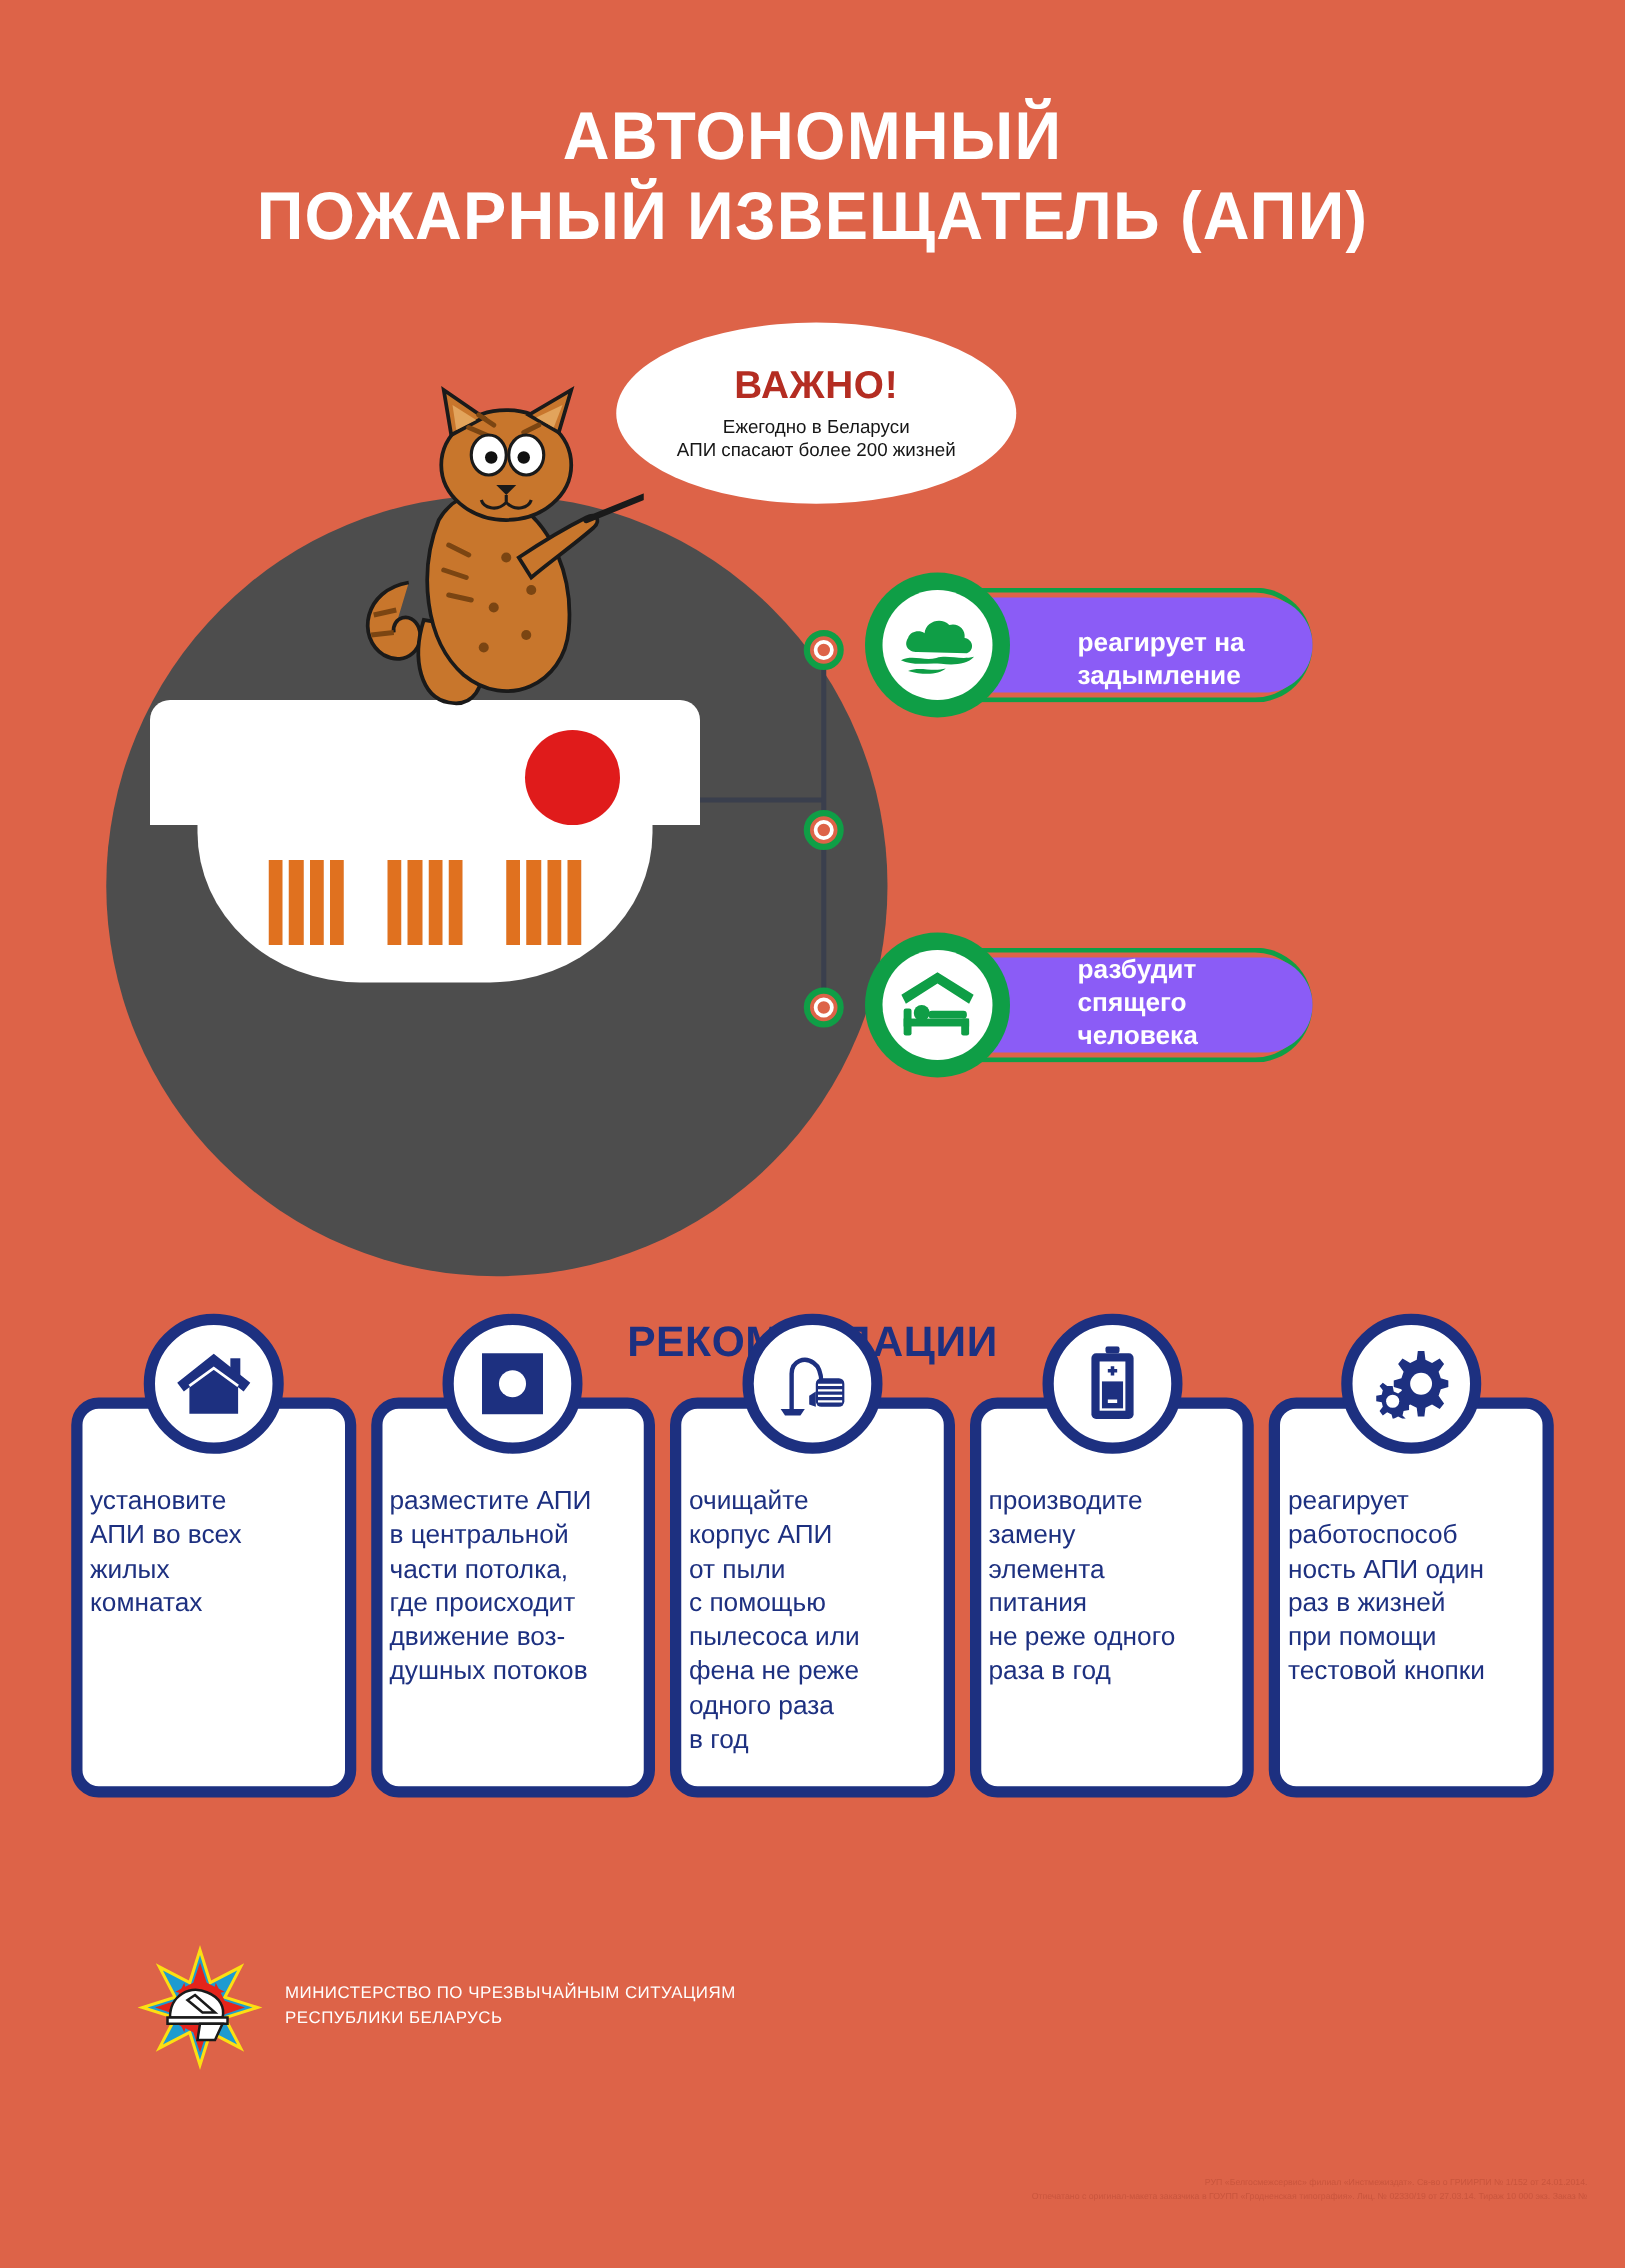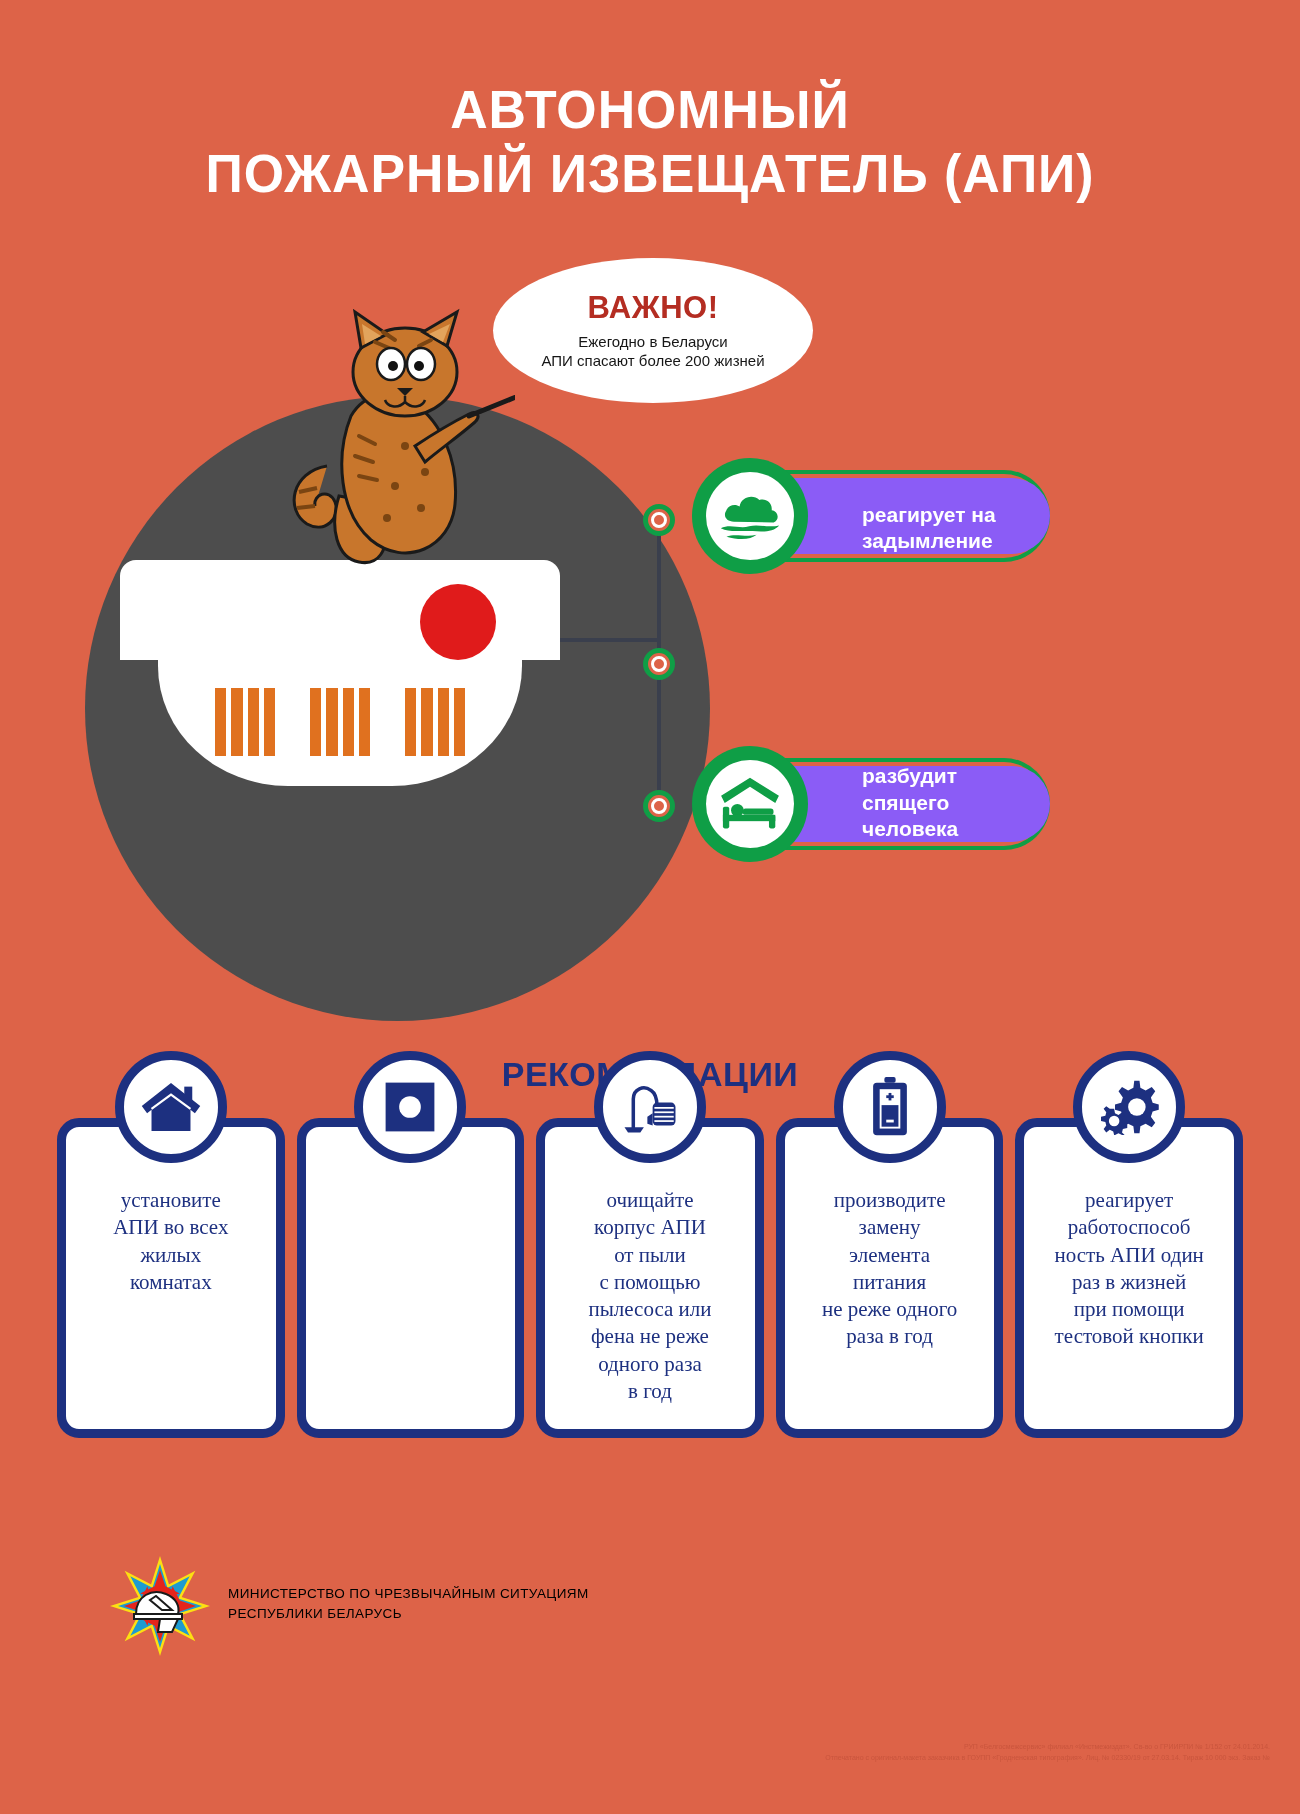--- a/index.html
+++ b/index.html
@@ -116,30 +116,29 @@
     border:9px solid #1d3080;border-radius:22px;box-sizing:border-box;
     padding-top:60px;
   }
   .card .badge{
     position:absolute;left:50%;top:-76px;transform:translateX(-50%);
     width:112px;height:112px;border-radius:50%;
     background:#ffffff;border:9px solid #1d3080;box-sizing:border-box;
     display:flex;align-items:center;justify-content:center;
   }
   .card .ctext{
-    color:#1d3080;font-size:21px;line-height:1.30;text-align:center;
+    color:#1d3080;font-size:21px;line-height:1.30;
     padding:0 6px;
-    font-family:Liberation Serif, serif;
   }
 
   
   .footer{position:absolute;left:110px;top:1556px;width:700px;height:110px;}
   .logo{position:absolute;left:0;top:0;width:100px;height:100px;}
   .minlabel{
-    position:absolute;left:118px;top:28px;color:#000000;
+    position:absolute;left:118px;top:28px;color:#ffffff;
     font-size:13.5px;line-height:1.5;letter-spacing:.4px;
   }
   .imprint{
     position:absolute;right:30px;top:1742px;width:700px;text-align:right;
     color:#c9553d;font-size:7px;line-height:1.5;
   }
 </style>
 </head>
 <body>
 
@@ -326,20 +325,28 @@
         </div>
     </div>
 
     <div class="card">
       <div class="badge">
         <svg viewBox="0 0 62 62" width="56" height="56">
           <rect x="4" y="4" width="54" height="54" fill="#1d3080"></rect>
           <circle cx="31" cy="31" r="12" fill="#ffffff"></circle>
         </svg>
       </div>
+      <div class="ctext">
+          <div>разместите АПИ</div>
+          <div>в центральной</div>
+          <div>части потолка,</div>
+          <div>где происходит</div>
+          <div>движение воз-</div>
+          <div>душных потоков</div>
+        </div>
     </div>
 
     <div class="card">
       <div class="badge">
         <svg viewBox="0 0 66 62" width="58" height="56">
           <g fill="none" stroke="#1d3080" stroke-width="4">
             <path d="M14,56 L14,22 C14,10 26,6 34,12 C40,16 41,24 41,30"></path>
           </g>
           <g fill="#1d3080">
             <path d="M4,54 L26,54 L22,60 L8,60 Z"></path>

